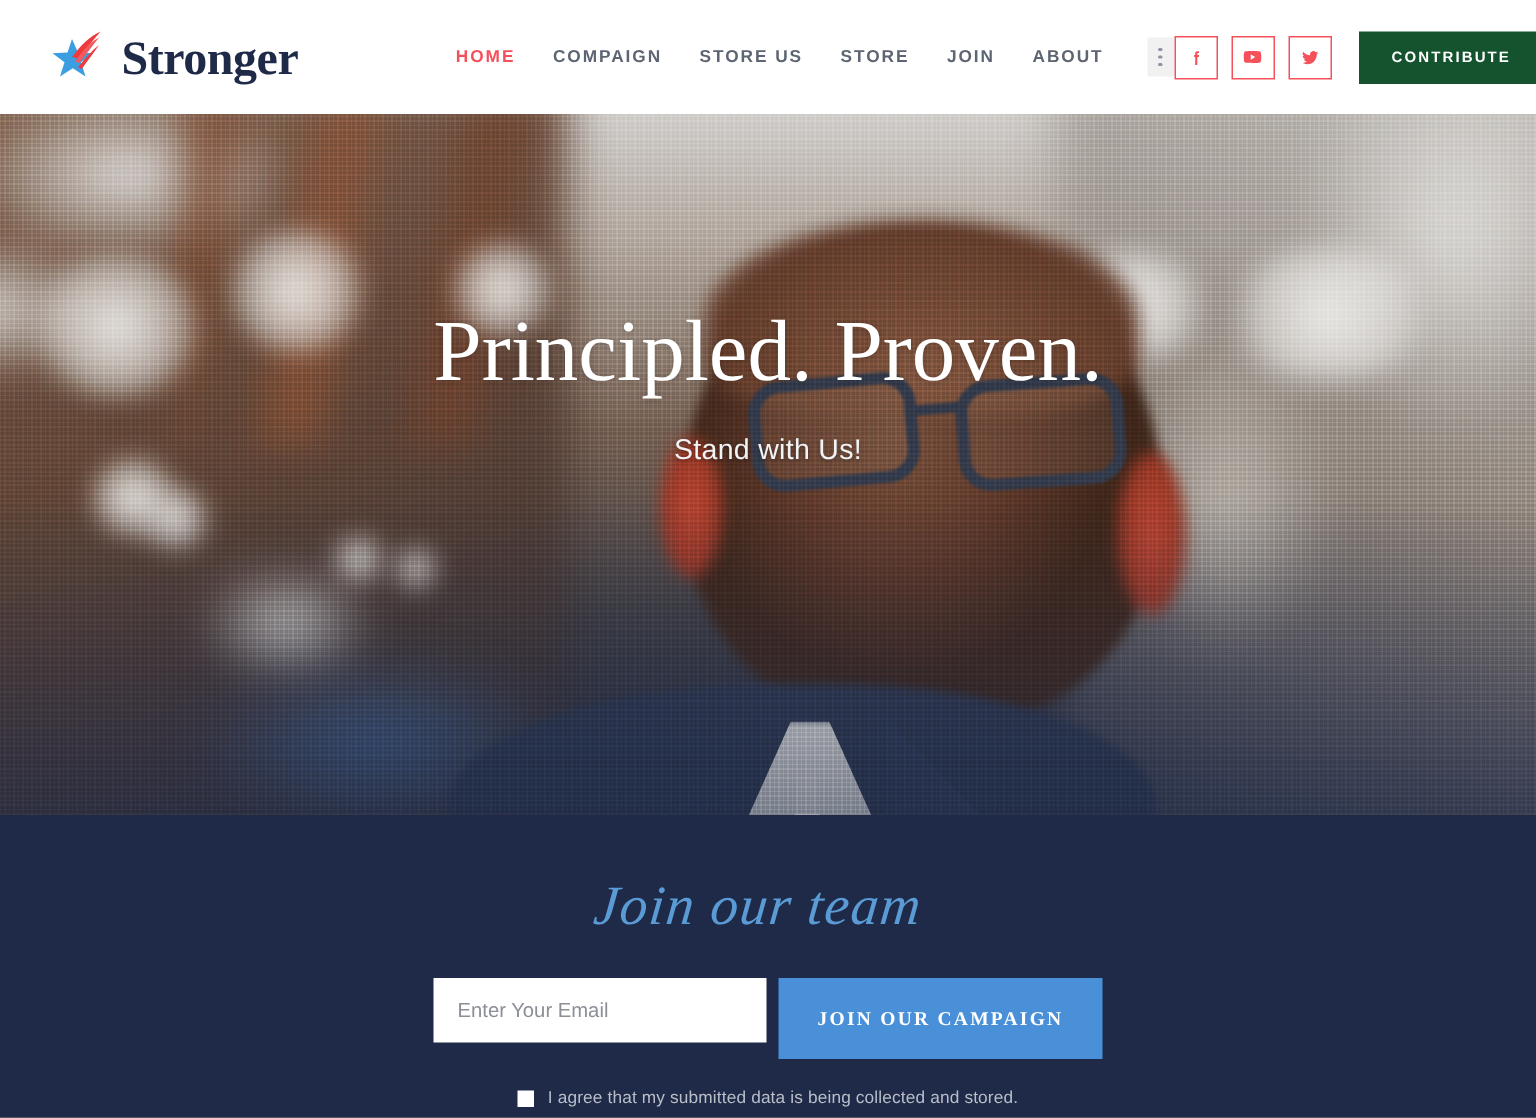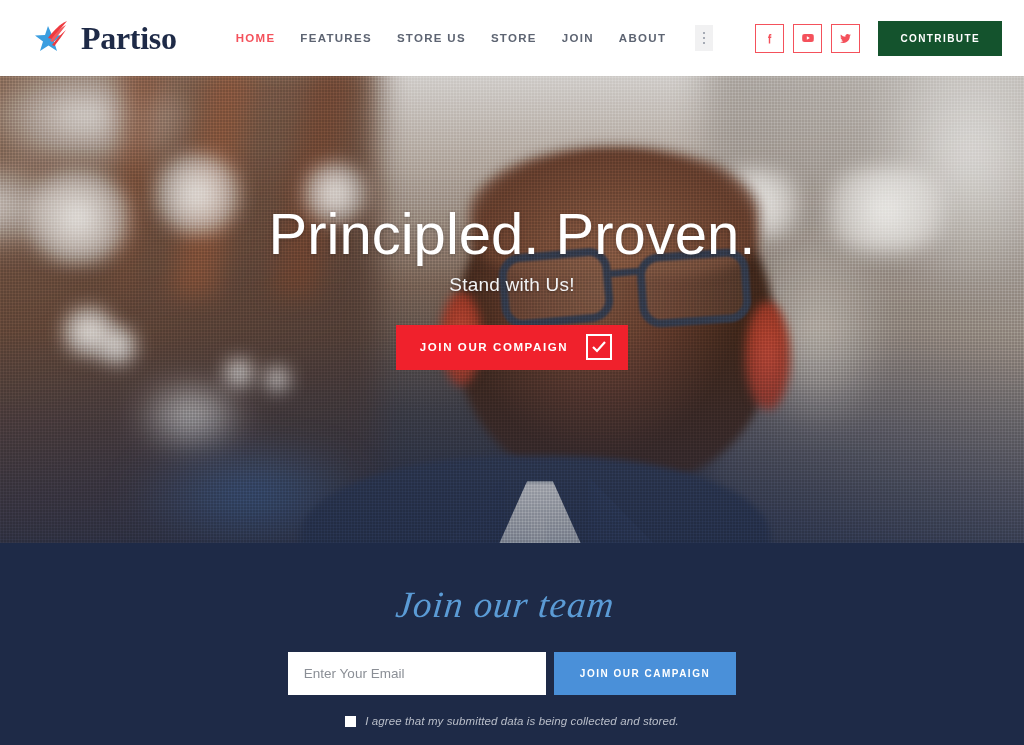--- a/index.html
+++ b/index.html
@@ -16,21 +16,21 @@
     position:relative; z-index:10;
   }
   .brand { display:flex; align-items:center; gap:9px; }
   .brand-mark { width:44px; height:44px; position:relative; flex:0 0 auto; }
   .brand-name {
     font-family:"Liberation Serif", serif;
     font-size:32px; font-weight:700; color:#1e2a47;
     letter-spacing:-0.3px; line-height:1;
   }
 
-  .nav { display:flex; align-items:center; gap:25px; margin-left:59px; }
+  .nav { display:flex; align-items:center; gap:25px; margin-left:105px; }
   .nav-item {
     font-size:11.5px; font-weight:700; letter-spacing:1.3px;
     color:#5d6472; text-decoration:none; white-space:nowrap;
     cursor:pointer;
   }
   .nav-item.active { color:#f4515b; }
   .nav-dots {
     width:18px; height:26px; background:#f1f1f2;
     display:flex; flex-direction:column; align-items:center;
     justify-content:center; gap:2.5px; cursor:pointer; margin-left:4px;
@@ -185,28 +185,28 @@
     position:absolute; inset:0; pointer-events:none;
     background:linear-gradient(180deg, rgba(30,36,58,.06) 0%, rgba(30,36,58,.02) 55%, rgba(30,42,71,.55) 100%);
   }
 
   .hero-content {
     position:absolute; inset:0; z-index:5;
     display:flex; flex-direction:column; align-items:center;
     padding-top:126px;
   }
   .hero-title {
-    font-family:Liberation Sans, sans-serif;
+    font-family:Liberation Serif, serif;
     font-size:58px; line-height:1.10; font-weight:400;
     color:#fff; text-align:center; letter-spacing:0px;
     text-shadow:0 1px 4px rgba(0,0,0,.22);
     max-width:640px;
   }
   .hero-sub {
-    margin-top:8px; font-size:19px; color:#f2f3f5;
+    margin-top:24px; font-size:19px; color:#f2f3f5;
     font-weight:400; letter-spacing:.2px;
     text-shadow:0 1px 3px rgba(0,0,0,.3);
   }
   .hero-cta {
     margin-top:29px; background:#f0212c; border:none;
     display:flex; align-items:center; gap:18px;
     padding:0 16px 0 24px; height:45px; cursor:pointer;
     font-family:"Liberation Sans", sans-serif;
   }
   .hero-cta .lbl {
@@ -233,60 +233,60 @@
     font-weight:400; letter-spacing:1px;
     transform:skewX(-6deg); margin-right:14px;
   }
   .join-bold {
     font-family:"Liberation Serif", serif;
     font-size:28px; font-weight:700; color:#ffffff;
     letter-spacing:.1px;
   }
   .join-form { margin-top:26px; display:flex; }
   .email-input {
-    width:258px; height:43px; border:none; background:#fff;
+    width:222px; height:43px; border:none; background:#fff;
     padding:0 16px; font-size:13.5px; color:#4a4a4a;
     font-family:"Liberation Sans", sans-serif; outline:none;
   }
   .email-input::placeholder { color:#8b8f96; }
   .join-btn {
-    background:#4a90d9; color:#fff; border:none; height:43px;
-    padding:0 26px; font-size:10px; font-weight:700;
+    background:#4a90d9; color:#fff; border:none; height:54px;
+    padding:0 26px; font-size:13px; font-weight:700;
     letter-spacing:1.5px; cursor:pointer; margin-left:8px;
-    font-family:Liberation Sans, sans-serif;
+    font-family:Liberation Serif, serif;
   }
   .consent {
     margin-top:20px; display:flex; align-items:center; gap:9px;
   }
   .consent-box {
     width:11px; height:11px; background:#fff; border:none;
     cursor:pointer; flex:0 0 auto; appearance:none; -webkit-appearance:none;
   }
-  .consent-label { font-size:11.5px; color:#b9bec9; letter-spacing:.1px;font-style:italic; }
+  .consent-label { font-size:11.5px; color:#b9bec9; letter-spacing:.1px; }
 </style>
 </head>
 <body>
 
 <div class="header">
 
   <div class="brand">
     <div class="brand-mark">
       <svg width="44" height="44" viewBox="0 0 44 44">
         <path d="M20 10 L24 19 L34 19.5 L26 25.5 L29 35 L20.5 29.5 L12 35 L15 25.5 L7 19.5 L17 19 Z" fill="#3b9ee0"></path>
         <path d="M20 22 C26 14 32 8 39 5 C34 11 29 17 24 23 Z" fill="#ee3a3f"></path>
         <path d="M22 25 C27 18 32 12 38 9 C33.5 15 29 20.5 25 26 Z" fill="#f35a5e"></path>
         <path d="M24 29 C28.5 23 33 18 38 14 C34 20 30 25 26.5 30 Z" fill="#ee3a3f"></path>
       </svg>
     </div>
-    <span class="brand-name">Partiso</span>
+    <span class="brand-name">Stronger</span>
   </div>
 
   <nav class="nav">
     <a class="nav-item active">HOME</a>
-    <a class="nav-item">FEATURES</a>
+    <a class="nav-item">COMPAIGN</a>
     <a class="nav-item">STORE US</a>
     <a class="nav-item">STORE</a>
     <a class="nav-item">JOIN</a>
     <a class="nav-item">ABOUT</a>
     <div class="nav-dots">
       <i></i>
       <i></i>
       <i></i>
     </div>
   </nav>
@@ -349,28 +349,20 @@
 
     <div class="hero-tint"></div>
     <div class="halftone"></div>
   </div>
 
   <div class="hero-content">
     <h1 class="hero-title">
       <span>Principled. Proven.</span><br>
     </h1>
     <div class="hero-sub">Stand with Us!</div>
-    <button class="hero-cta">
-      <span class="lbl">JOIN OUR COMPAIGN</span>
-      <span class="chk-box">
-        <svg width="14" height="12" viewBox="0 0 14 12">
-          <path d="M1 6 L5 10 L13 1" stroke="#ffffff" stroke-width="2.2" fill="none"></path>
-        </svg>
-      </span>
-    </button>
   </div>
 
 </div>
 
 <div class="join">
   <div class="join-head">
     <span class="join-script">Join our team</span>
   </div>
 
   <div class="join-form">

